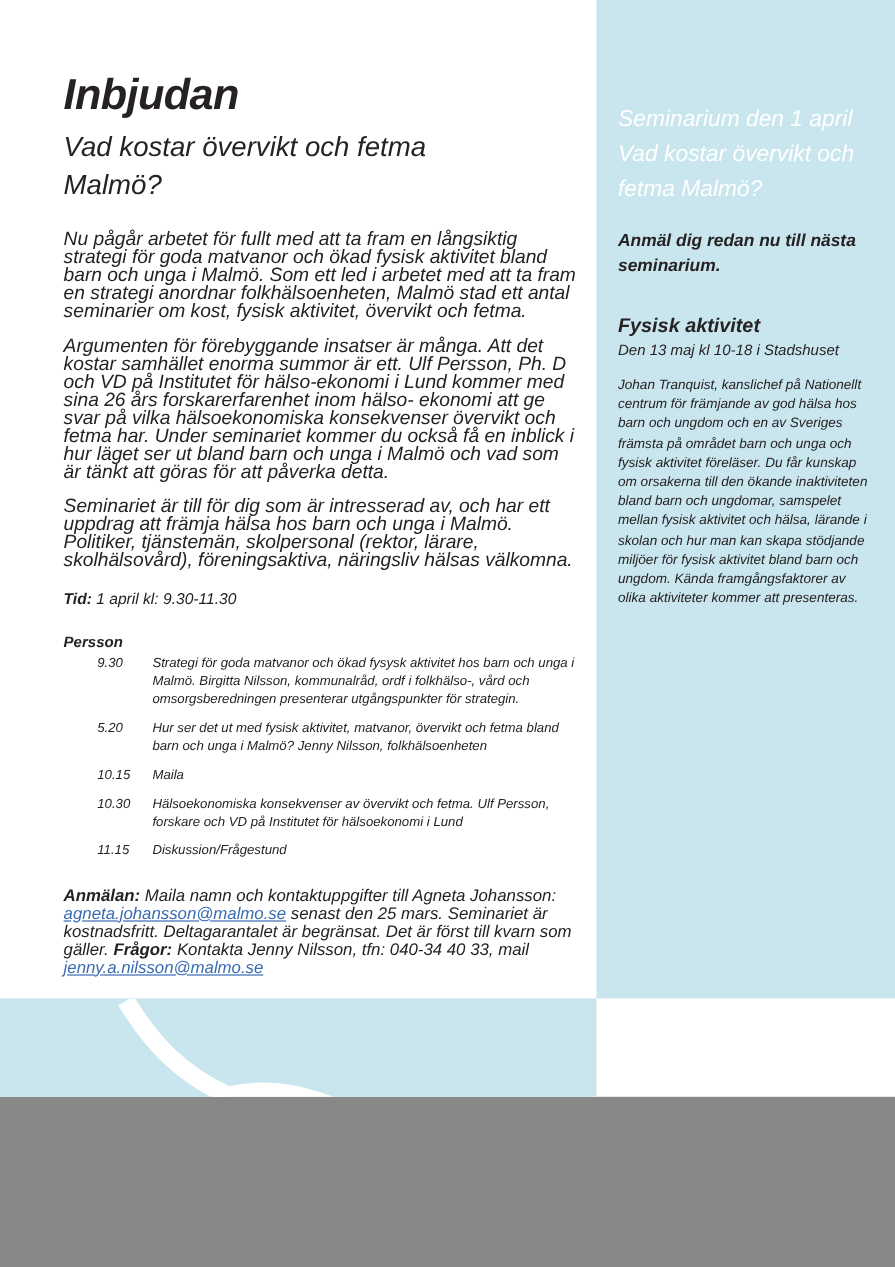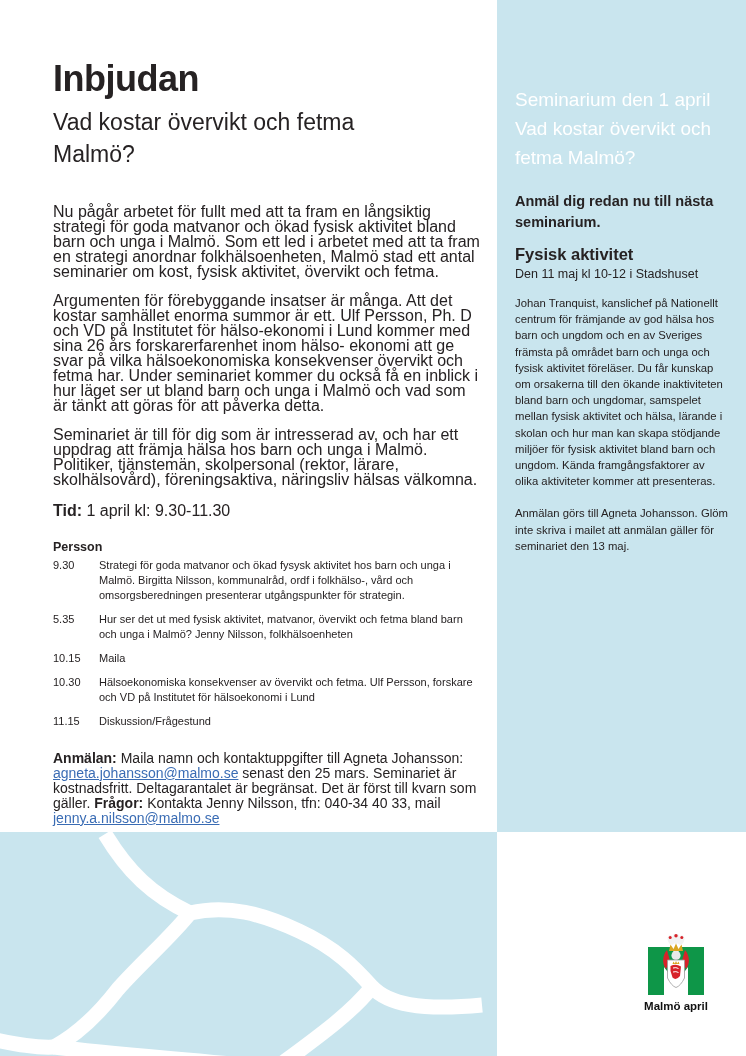--- a/index.html
+++ b/index.html
@@ -1,44 +1,44 @@
 <!DOCTYPE html>
 <html style="--panel_blue: #c9e5ee; --text: #262223; --link: #3a6cb4; --logo_green: #0e9648; --logo_red: #d7232a; --logo_gold: #d9a520; --white: #ffffff;"><head>
 <meta charset="utf-8">
 <style>
   :root{
     --panel_blue:#c9e5ee; --text:#262223; --link:#3a6cb4;
     --logo_green:#0e9648; --logo_red:#d7232a; --logo_gold:#d9a520; --white:#ffffff;
   }
   *{margin:0;padding:0;box-sizing:border-box;}
   body{background:#888;font-family:"Liberation Sans",sans-serif;}
-  .page{position:relative;width:746px;height:1056px;background:var(--white);
-        margin:0 auto;overflow:hidden;color:var(--text);}
+  .page{position:relative;width:746px;height:914px;background:var(--white);
+        margin:0 auto;overflow:hidden;color:var(--text);font-style:italic;}
 
   
   .main{position:absolute;left:53px;top:60px;width:427px;}
   .doc-title{font-size:36px;font-weight:bold;letter-spacing:-0.5px;line-height:1.05;margin-bottom:8px;}
-  .doc-subtitle{font-size:23px;font-weight:normal;line-height:32px;margin-bottom:34px;}
+  .doc-subtitle{font-size:23px;font-weight:normal;line-height:32px;margin-bottom:22px;}
   .body-par{font-size:16px;line-height:15px;margin-bottom:14px;}
-  .meta-line{font-size:16px;line-height:15px;margin:16px 0 0 0;}
+  .meta-line{font-size:13px;line-height:15px;margin:16px 0 0 0;}
   .meta-line b{font-weight:bold;}
   .program{margin-top:22px;}
   .program-heading{font-size:12.5px;font-weight:bold;line-height:15px;margin-bottom:3px;}
   .program-row{display:flex;font-size:11px;line-height:15px;margin-bottom:9px;}
-  .program-time{flex:0 0 46px;}
+  .program-time{flex:0 0 46px;margin-left:28px;}
   .program-text{flex:1;}
   .anmalan{font-size:14px;line-height:15px;margin-top:22px;}
   .anmalan b{font-weight:bold;}
   a.mail-link{color:var(--link);text-decoration:underline;cursor:pointer;}
 
   
   .sidebar{position:absolute;left:497px;top:0;width:249px;height:832px;
            background:var(--panel_blue);padding:85px 15px 0 18px;}
   .sb-heading{color:var(--white);font-size:19px;line-height:29px;font-weight:normal;margin-bottom:19px;}
-  .sb-cta{font-size:14.5px;line-height:21px;font-weight:bold;margin-bottom:11px;}
+  .sb-cta{font-size:14.5px;line-height:21px;font-weight:bold;margin-bottom:29px;}
   .sb-event-title{font-size:16.5px;font-weight:bold;line-height:20px;margin-bottom:2px;}
   .sb-event-when{font-size:12.5px;line-height:16px;margin-bottom:13px;}
   .sb-par{font-size:11.3px;line-height:16.2px;margin-bottom:16px;}
 
   
   .bottom-panel{position:absolute;left:0;top:832px;width:497px;height:224px;
                 background:var(--panel_blue);overflow:hidden;}
   .bottom-panel svg{display:block;}
 
   
@@ -62,21 +62,21 @@
     <p class="meta-line"><b>Tid:</b><span> 1 april kl: 9.30-11.30</span></p>
 
     <div class="program">
       <div class="program-heading">Persson</div>
 
       <div class="program-row">
         <span class="program-time">9.30</span>
         <span class="program-text">Strategi för goda matvanor och ökad fysysk aktivitet hos barn och unga i Malmö. Birgitta Nilsson, kommunalråd, ordf i folkhälso-, vård och omsorgsberedningen presenterar utgångspunkter för strategin.</span>
       </div>
       <div class="program-row">
-        <span class="program-time">5.35</span>
+        <span class="program-time">5.20</span>
         <span class="program-text">Hur ser det ut med fysisk aktivitet, matvanor, övervikt och fetma bland barn och unga i Malmö? Jenny Nilsson, folkhälsoenheten</span>
       </div>
       <div class="program-row">
         <span class="program-time">10.15</span>
         <span class="program-text">Maila</span>
       </div>
       <div class="program-row">
         <span class="program-time">10.30</span>
         <span class="program-text">Hälsoekonomiska konsekvenser av övervikt och fetma. Ulf Persson, forskare och VD på Institutet för hälsoekonomi i Lund</span>
       </div>
@@ -86,23 +86,22 @@
       </div>
     </div>
 
     <p class="anmalan"><b>Anmälan:</b><span> Maila namn och kontaktuppgifter till Agneta Johansson: </span><a class="mail-link">agneta.johansson@malmo.se</a><span> senast den 25 mars. Seminariet är kostnadsfritt. Deltagarantalet är begränsat. Det är först till kvarn som gäller. </span><b>Frågor:</b><span> Kontakta Jenny Nilsson, tfn: 040-34 40 33, mail </span><a class="mail-link">jenny.a.nilsson@malmo.se</a></p>
   </div>
 
   <div class="sidebar">
     <div class="sb-heading">Seminarium den 1 april<br>Vad kostar övervikt och<br>fetma Malmö?</div>
     <div class="sb-cta">Anmäl dig redan nu till nästa seminarium.</div>
     <div class="sb-event-title">Fysisk aktivitet</div>
-    <div class="sb-event-when">Den 11 maj kl 10-12 i Stadshuset</div>
+    <div class="sb-event-when">Den 13 maj kl 10-18 i Stadshuset</div>
     <p class="sb-par">Johan Tranquist, kanslichef på Nationellt centrum för främjande av god hälsa hos barn och ungdom och en av Sveriges främsta på området barn och unga och fysisk aktivitet föreläser. Du får kunskap om orsakerna till den ökande inaktiviteten bland barn och ungdomar, samspelet mellan fysisk aktivitet och hälsa, lärande i skolan och hur man kan skapa stödjande miljöer för fysisk aktivitet bland barn och ungdom. Kända framgångsfaktorer av olika aktiviteter kommer att presenteras.</p>
-    <p class="sb-par">Anmälan görs till Agneta Johansson. Glöm inte skriva i mailet att anmälan gäller för seminariet den 13 maj.</p>
   </div>
 
   <div class="bottom-panel">
     <svg width="497" height="224" viewBox="0 0 497 224">
       <g fill="none" stroke="#ffffff" stroke-width="15" stroke-linejoin="round">
         <path d="M105,2 C128,40 152,63 190,81"></path>
         <path d="M190,81 C228,72 262,82 299,99 C336,116 355,136 372,155 C388,172 420,179 482,173"></path>
         <path d="M372,155 C352,180 322,202 284,230"></path>
         <path d="M190,81 C172,104 142,130 118,157 C101,179 78,202 54,215"></path>
         <path d="M54,215 C36,216 16,212 -4,208"></path>

